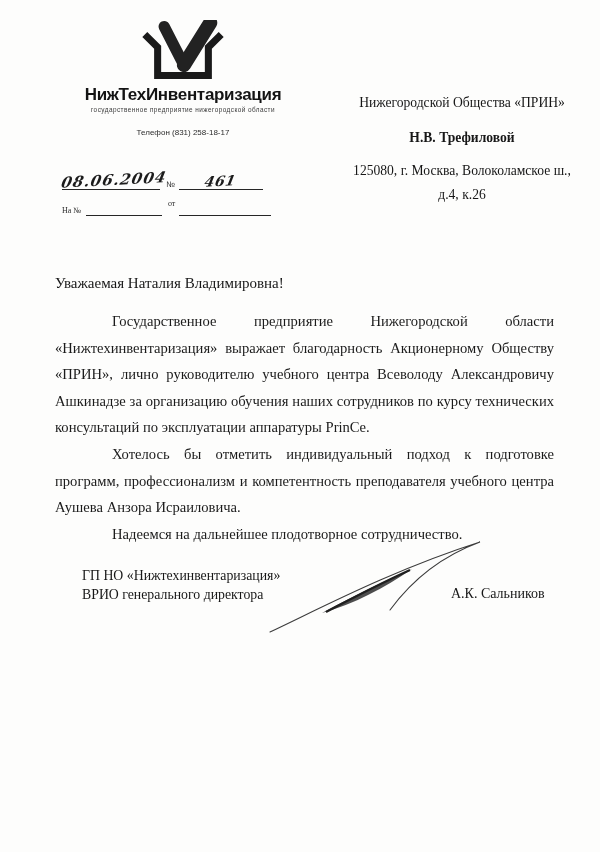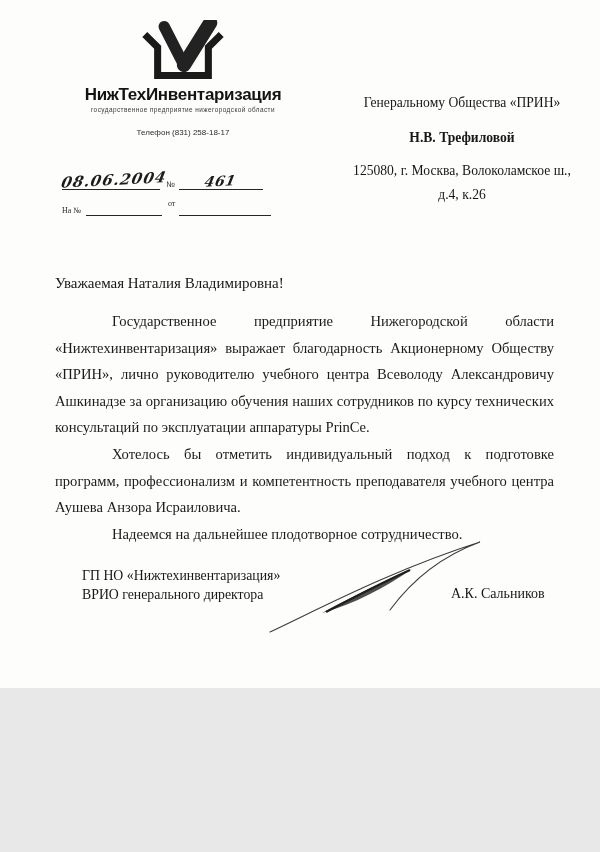--- a/index.html
+++ b/index.html
@@ -1,18 +1,18 @@
 <!DOCTYPE html>
 <html><head>
 <meta charset="utf-8">
 <style>
   html,body{margin:0;padding:0;background:#e8e8e8;}
   .page{
     position:relative;
-    width:600px;height:688px;
+    width:600px;height:852px;
     background:#fdfdfc;
     margin:0 auto;
     overflow:hidden;
     font-family:"Liberation Serif",serif;
     color:#1d1d1d;
   }
   .scan{filter:blur(.25px);}
 
   
   .letterhead{position:absolute;left:58px;top:20px;width:250px;text-align:center;}
@@ -102,21 +102,21 @@
     </div>
     <div class="row2">
       <span class="ref-label">На №</span>
       <span class="u u-ref1"></span>
       <span class="ot-label">от</span>
       <span class="u u-ref2"></span>
     </div>
   </div>
 
   <div class="recipient">
-    <div class="r2">Генеральному Общества «ПРИН»</div>
+    <div class="r2">Нижегородской Общества «ПРИН»</div>
     <div class="rname">Н.В. Трефиловой</div>
     <div class="r3">125080, г. Москва, Волоколамское ш.,</div>
     <div class="r4">д.4, к.26</div>
   </div>
 
   <div class="salutation">Уважаемая Наталия Владимировна!</div>
 
   <div class="body-text">
     <p>Государственное предприятие Нижегородской области «Нижтехинвентаризация»  выражает благодарность Акционерному Обществу «ПРИН», лично руководителю учебного центра  Всеволоду Александровичу Ашкинадзе за организацию обучения   наших сотрудников по курсу технических консультаций по эксплуатации аппаратуры PrinCe.</p>
     <p>Хотелось бы отметить индивидуальный подход к подготовке программ, профессионализм и компетентность преподавателя учебного центра Аушева Анзора Исраиловича.</p>

